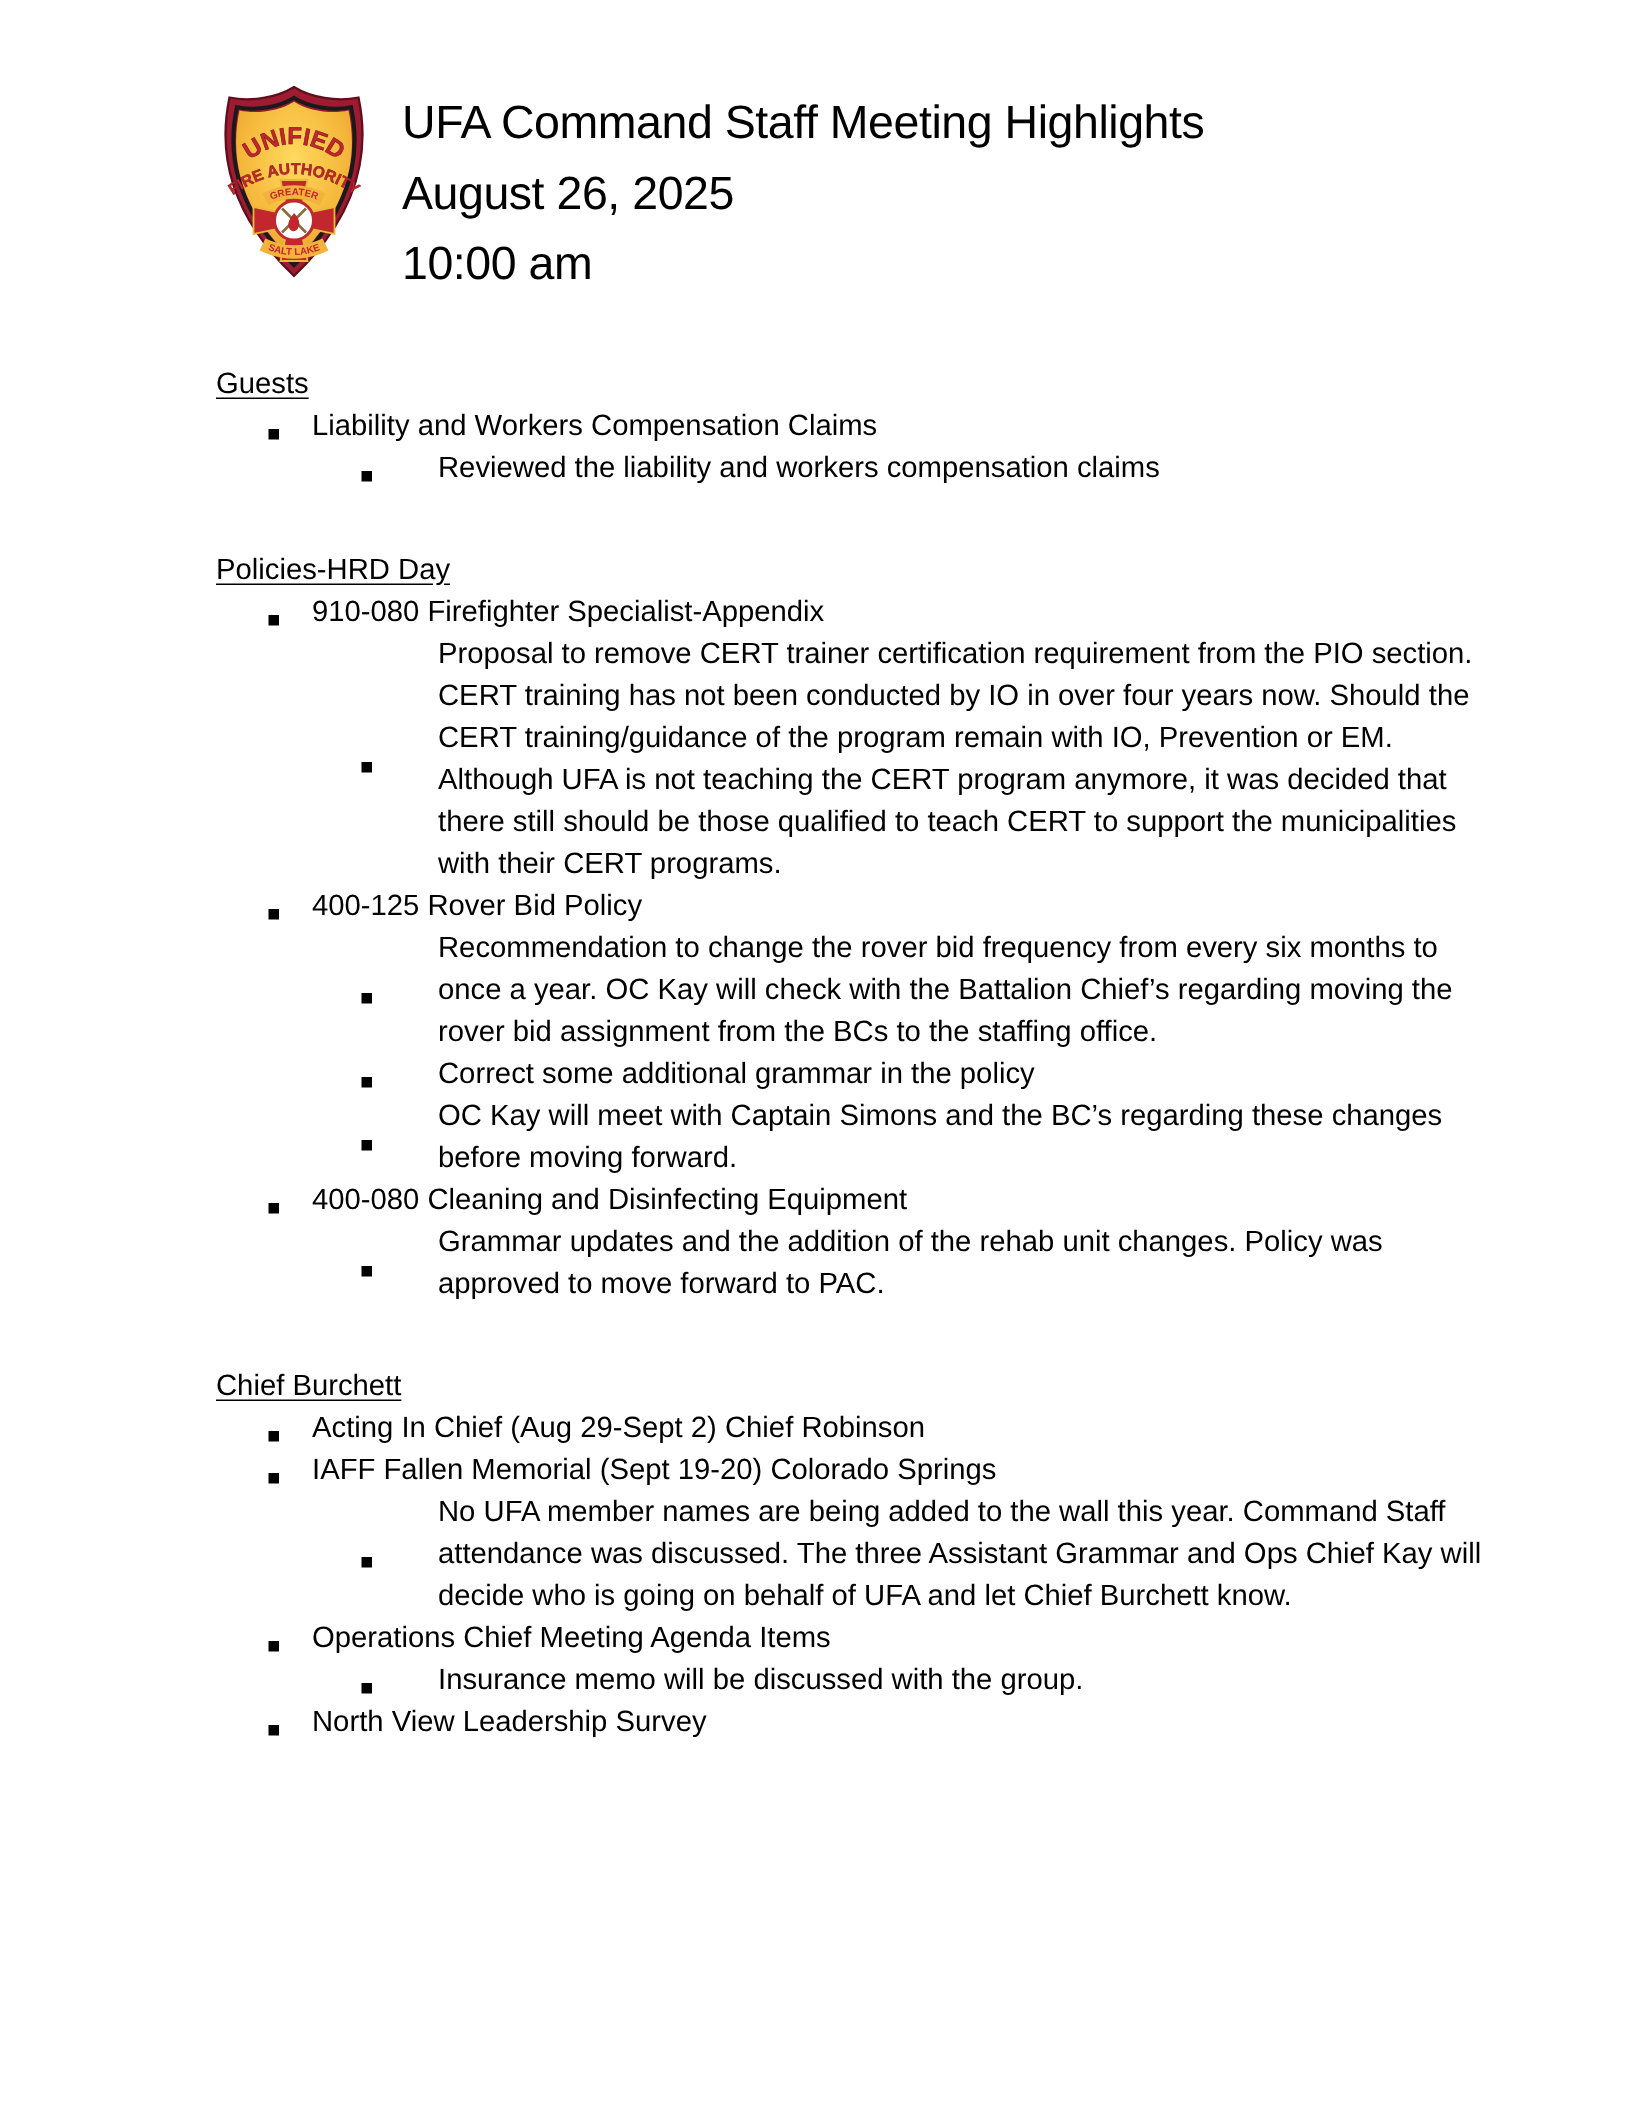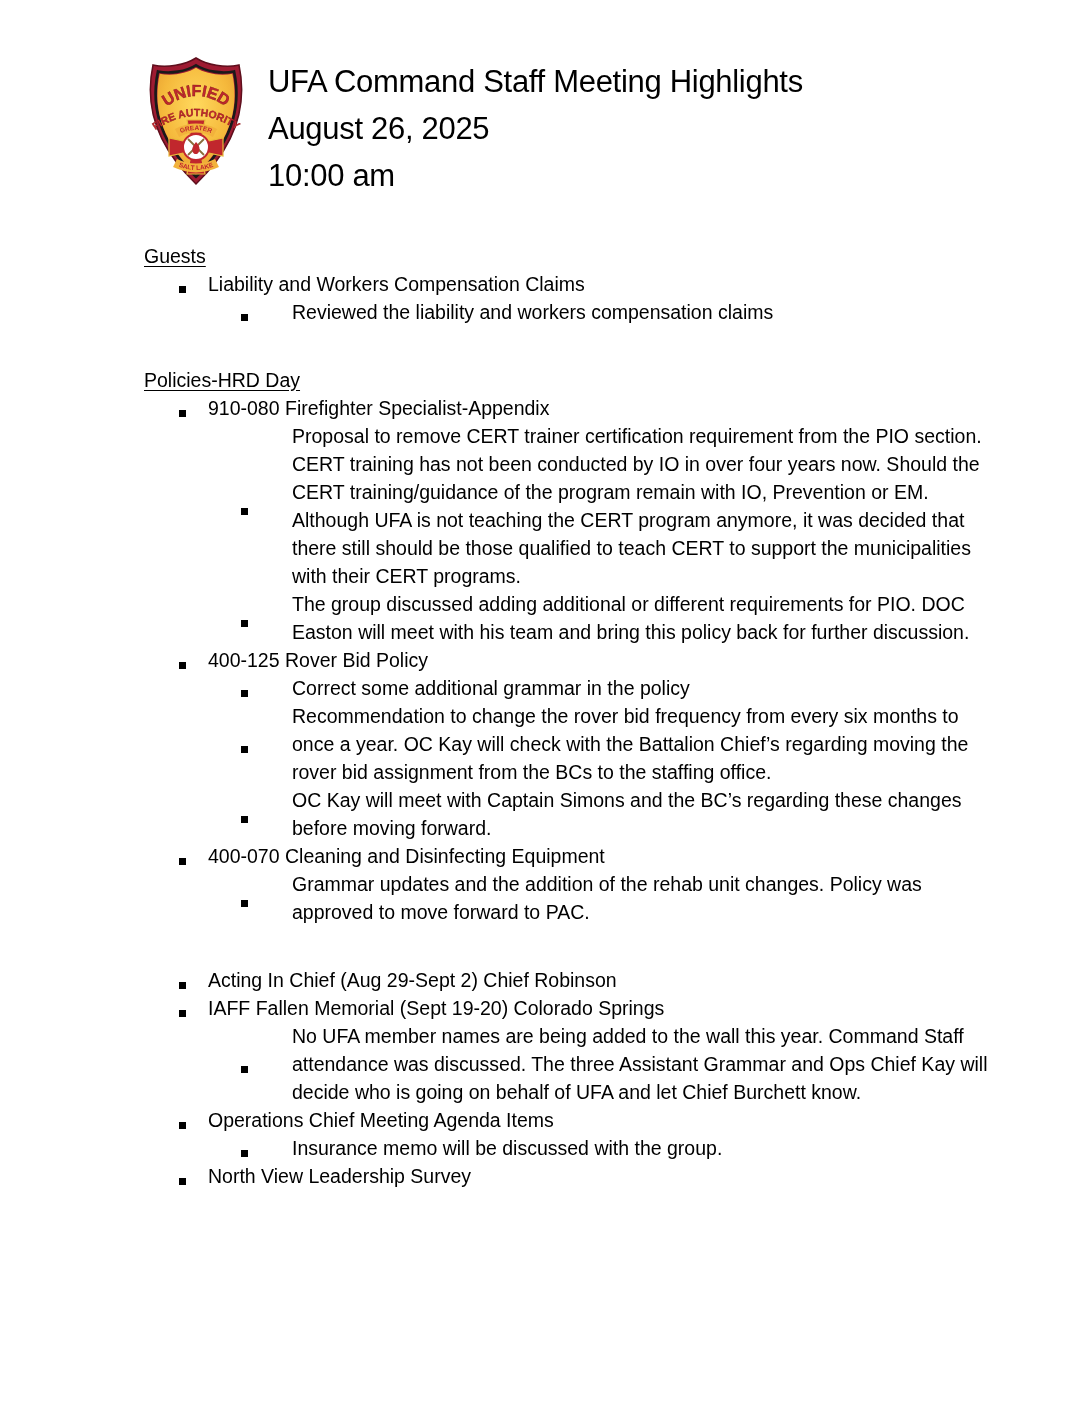--- a/index.html
+++ b/index.html
@@ -139,53 +139,50 @@
       <h2 class="sec-h">Policies-HRD Day</h2>
 
       <div class="li1">
         <span class="sq-bullet"></span>
         <span class="li-text">910-080 Firefighter Specialist-Appendix</span>
       </div>
       <div class="li2">
         <span class="sq-bullet"></span>
         <span class="li-text">Proposal to remove CERT trainer certification requirement from the PIO section. CERT training has not been conducted by IO in over four years now. Should the CERT training/guidance of the program remain with IO, Prevention or EM. Although UFA is not teaching the CERT program anymore, it was decided that there still should be those qualified to teach CERT to support the municipalities with their CERT programs.</span>
       </div>
-      <div class="li2">
-        <span class="sq-bullet"></span>
-        <span class="li-text">The group discussed adding additional or different requirements for PIO. DOC Easton will meet with his team and bring this policy back for further discussion.</span>
-      </div>
 
       <div class="li1">
         <span class="sq-bullet"></span>
         <span class="li-text">400-125 Rover Bid Policy</span>
       </div>
       <div class="li2">
         <span class="sq-bullet"></span>
+        <span class="li-text">Recommendation to change the rover bid frequency from every six months to once a year. OC Kay will check with the Battalion Chief’s regarding moving the rover bid assignment from the BCs to the staffing office.</span>
+      </div>
+      <div class="li2">
+        <span class="sq-bullet"></span>
         <span class="li-text">Correct some additional grammar in the policy</span>
       </div>
       <div class="li2">
         <span class="sq-bullet"></span>
-        <span class="li-text">Recommendation to change the rover bid frequency from every six months to once a year. OC Kay will check with the Battalion Chief’s regarding moving the rover bid assignment from the BCs to the staffing office.</span>
-      </div>
-      <div class="li2">
-        <span class="sq-bullet"></span>
         <span class="li-text">OC Kay will meet with Captain Simons and the BC’s regarding these changes before moving forward.</span>
       </div>
 
       <div class="li1">
         <span class="sq-bullet"></span>
-        <span class="li-text">400-070 Cleaning and Disinfecting Equipment</span>
+        <span class="li-text">400-080 Cleaning and Disinfecting Equipment</span>
       </div>
       <div class="li2">
         <span class="sq-bullet"></span>
         <span class="li-text">Grammar updates and the addition of the rehab unit changes. Policy was approved to move forward to PAC.</span>
       </div>
     </section>
 
     <section class="doc-section">
+      <h2 class="sec-h">Chief Burchett</h2>
 
       <div class="li1">
         <span class="sq-bullet"></span>
         <span class="li-text">Acting In Chief (Aug 29-Sept 2) Chief Robinson</span>
       </div>
 
       <div class="li1">
         <span class="sq-bullet"></span>
         <span class="li-text">IAFF Fallen Memorial (Sept 19-20) Colorado Springs</span>
       </div>

